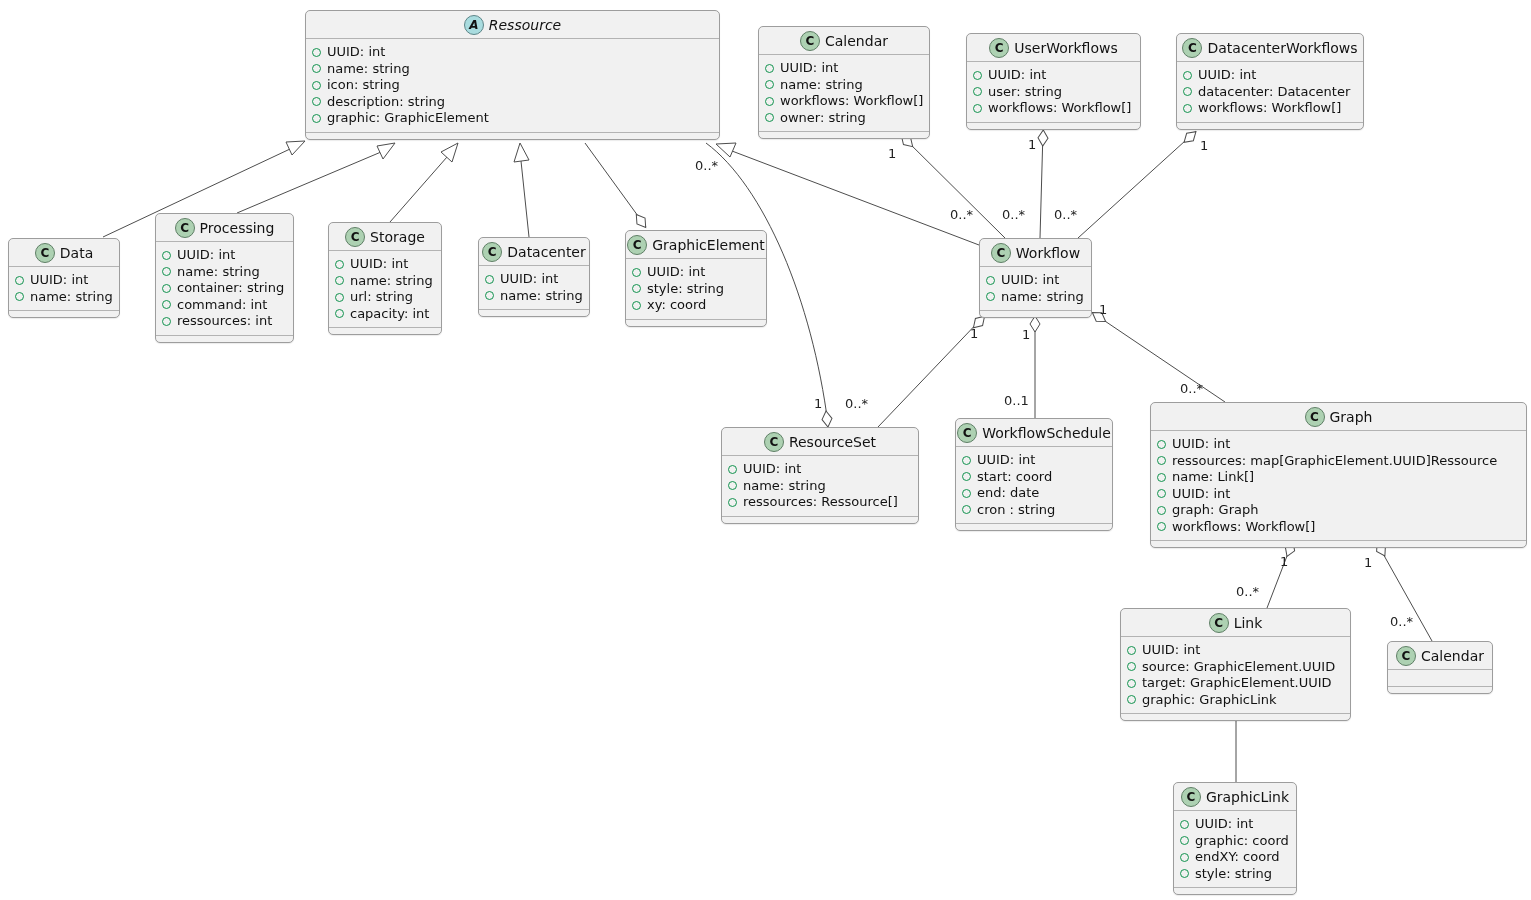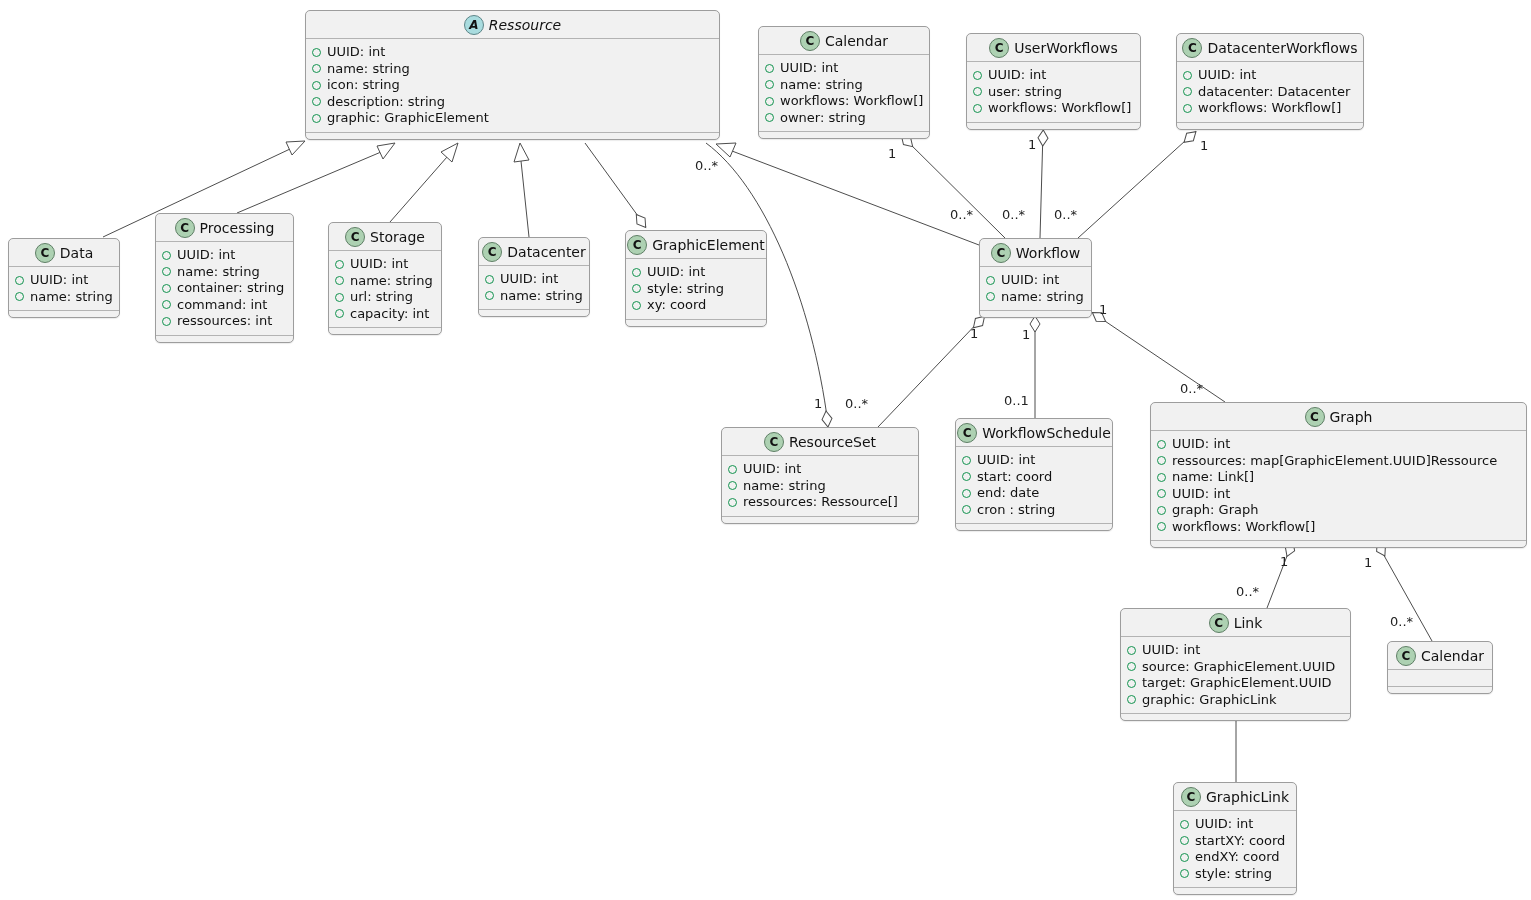--- a/index.html
+++ b/index.html
@@ -461,21 +461,21 @@
     <span class="circ">C</span>
     <span class="cname">GraphicLink</span>
   </div>
   <ul class="uml-attrs">
     <li>
         <span class="vis"></span>
         <span>UUID: int</span>
       </li>
     <li>
         <span class="vis"></span>
-        <span>startXY: coord</span>
+        <span>graphic: coord</span>
       </li>
     <li>
         <span class="vis"></span>
         <span>endXY: coord</span>
       </li>
     <li>
         <span class="vis"></span>
         <span>style: string</span>
       </li>
   </ul>

